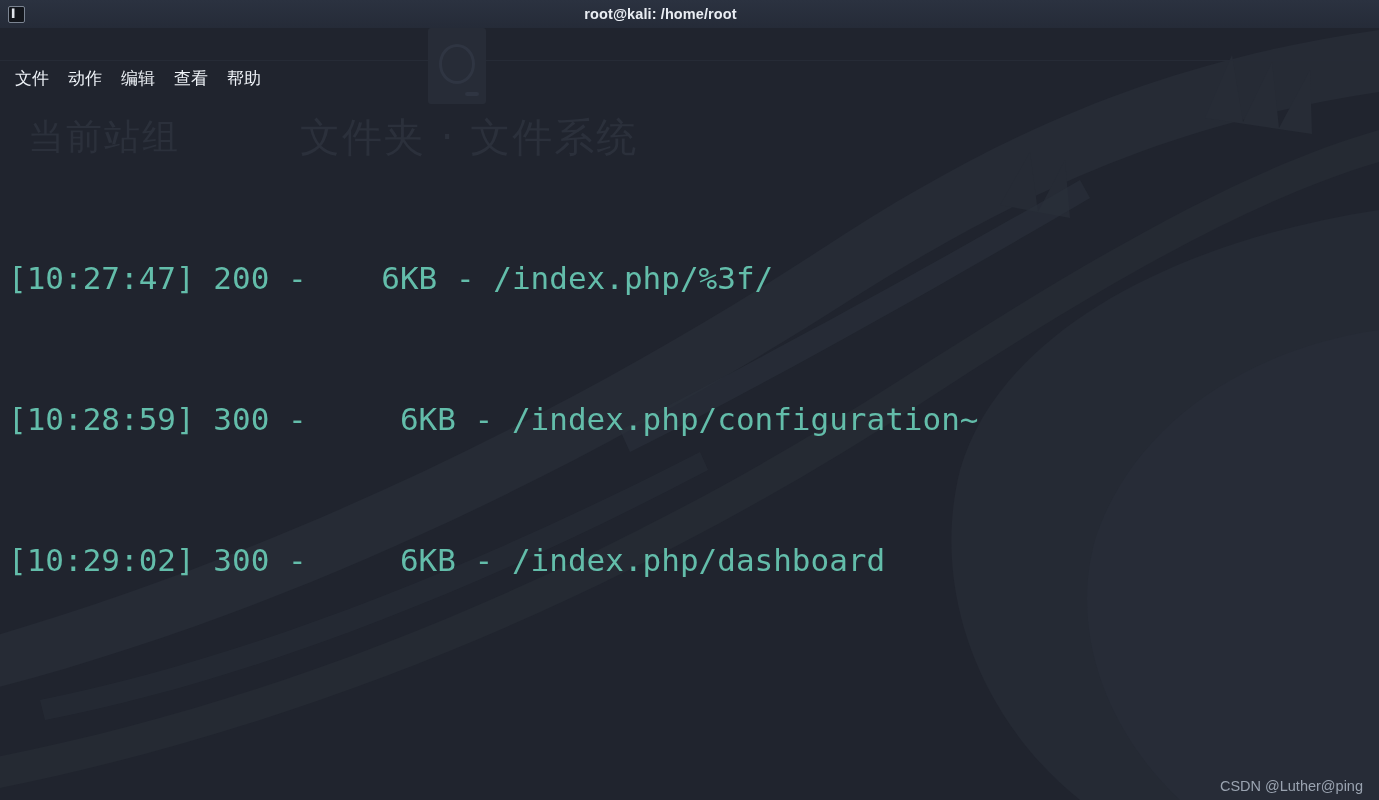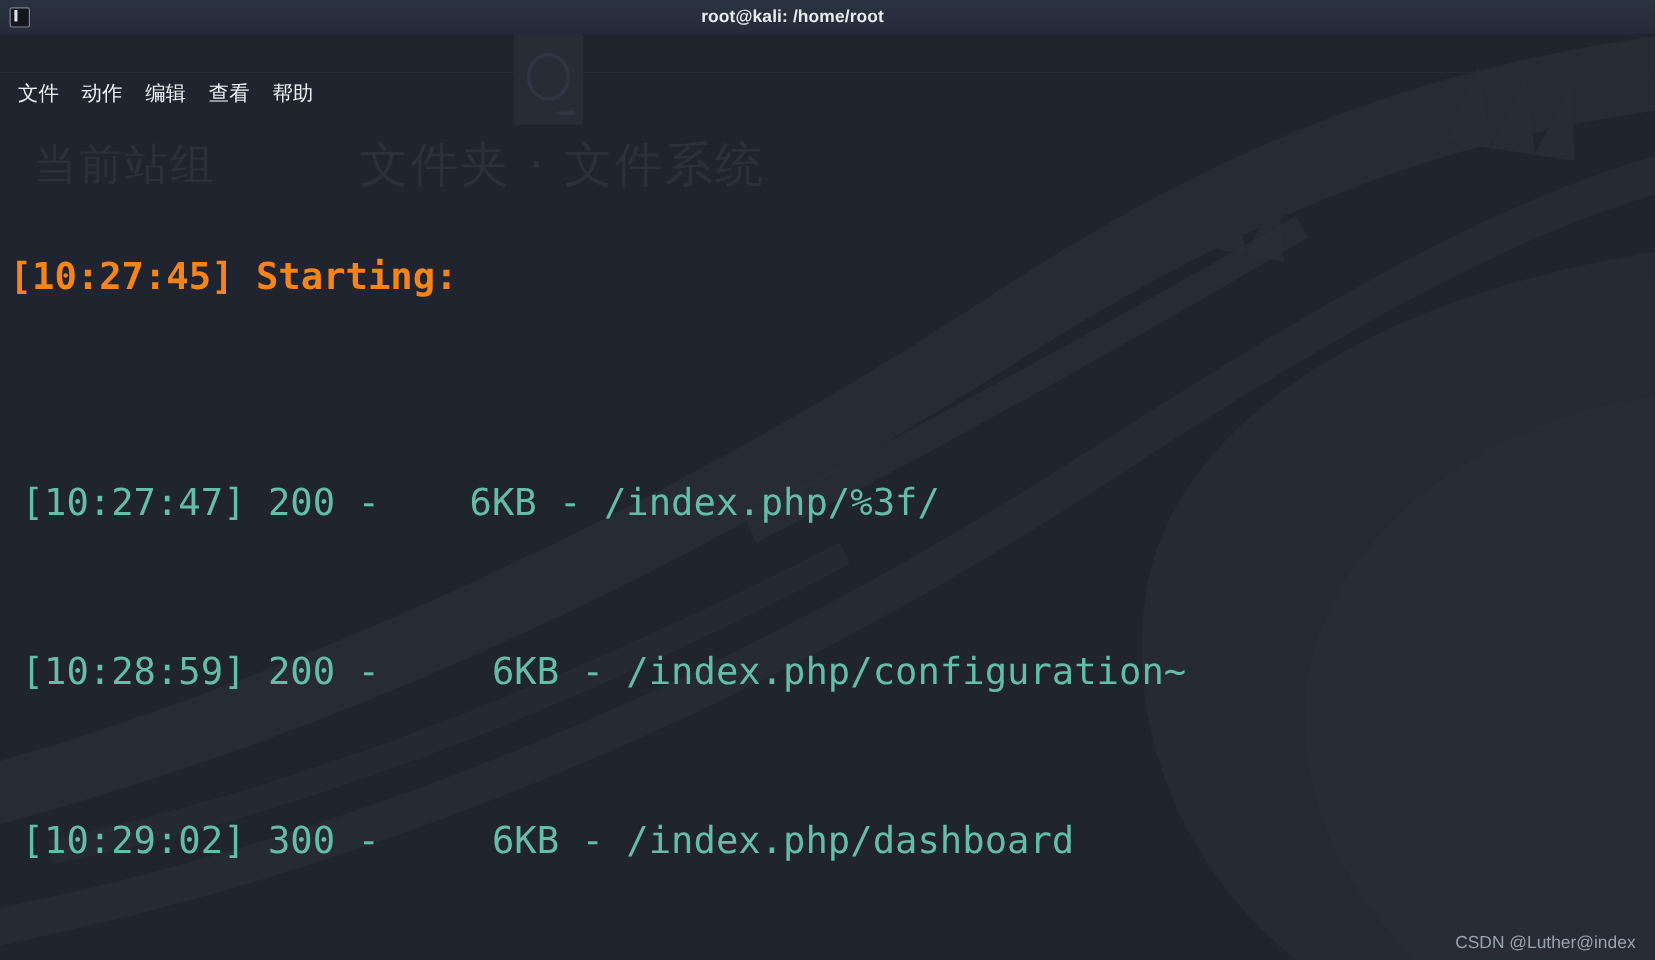--- a/index.html
+++ b/index.html
@@ -138,21 +138,21 @@
     padding: 5px 0 0 8px;
     font-family: "DejaVu Sans Mono", monospace;
     font-size: 31px;
     line-height: 47px;
     color: #5fb8a8;
     white-space: pre;
     z-index: 4;
   }
   .line { white-space: pre; height: 47px; }
   .l-orange { color: #f58518; font-weight: bold; }
-  .l-teal   { color: #63bdaa; margin-left: 10px; }
+  .l-teal   { color: #63bdaa; }
 
   
   #csdn-watermark {
     position: absolute;
     right: 16px; bottom: 6px;
     font-family: "Liberation Sans", sans-serif;
     font-size: 14.5px;
     color: #9aa3b0;
     z-index: 6;
   }
@@ -204,38 +204,37 @@
   <div id="menubar">
     <div class="menu-item">文件</div>
     <div class="menu-item">动作</div>
     <div class="menu-item">编辑</div>
     <div class="menu-item">查看</div>
     <div class="menu-item">帮助</div>
   </div>
 
   <div id="terminal">
 
-    <div class="line l-orange">[10:27:45] Starting:</div>
 
     <div class="line l-teal">[10:27:47] 200 -    6KB - /index.php/%3f/</div>
-    <div class="line l-teal">[10:28:59] 200 -     6KB - /index.php/configuration~</div>
+    <div class="line l-teal">[10:28:59] 300 -     6KB - /index.php/configuration~</div>
     <div class="line l-teal">[10:29:02] 300 -     6KB - /index.php/dashboard</div>
     
 
     
     
 
     
     
     
     
     
 
     
 
     
 
     
   </div>
 
-  <div id="csdn-watermark">CSDN @Luther@index</div>
+  <div id="csdn-watermark">CSDN @Luther@ping</div>
 
 </div>
 
 </body></html>

